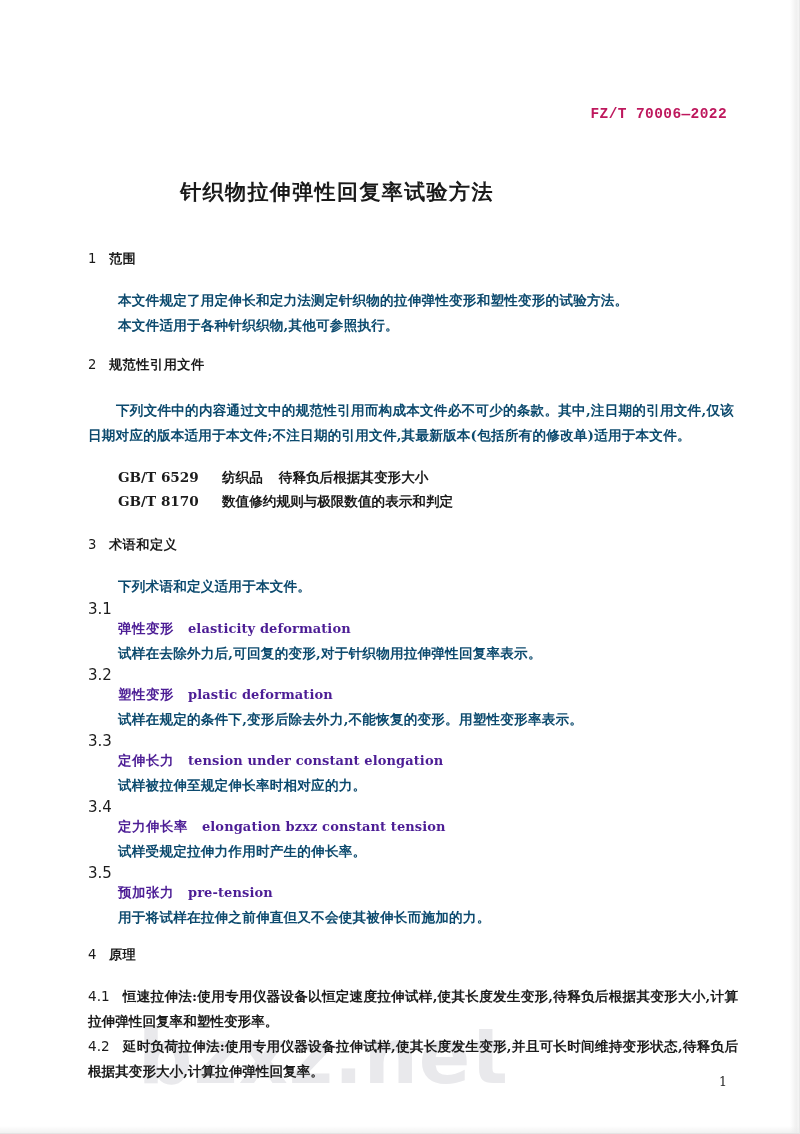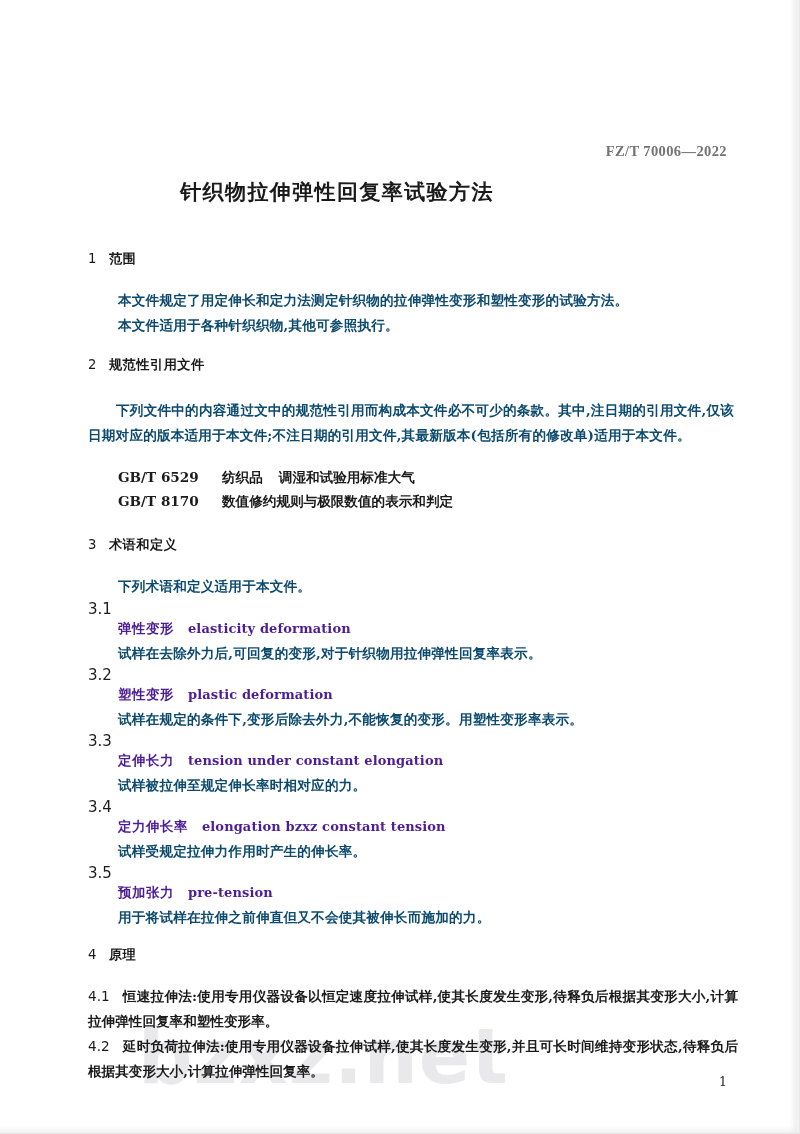--- a/index.html
+++ b/index.html
@@ -60,27 +60,26 @@
   .content {
     position: relative;
     z-index: 2;
   }
 
   
   .doc-header {
     position: absolute;
     top: 106px;
     right: 72px;
-    font-family: Liberation Serif, serif;
+    font-family: Liberation Mono, monospace;
     font-weight: 700;
     font-size: 14.5px;
     letter-spacing: 0.4px;
-    color: #737373;
-    white-space: nowrap;
-    margin-top: 37px;
+    color: #be185d;
+    white-space: nowrap;
   }
 
   
   .doc-title {
     position: absolute;
     top: 178px;
     left: 0;
     width: 674px;
     text-align: center;
     font-family: "DejaVu Sans", "Liberation Sans", sans-serif;
@@ -232,21 +231,21 @@
       </div>
       <div class="para indent1" style="top:288px;">本文件规定了用定伸长和定力法测定针织物的拉伸弹性变形和塑性变形的试验方法。</div>
       <div class="para indent1" style="top:313px;">本文件适用于各种针织织物,其他可参照执行。</div>
 
       <div class="clause-head" style="top:356px;">
         <span class="num">2</span><span>规范性引用文件</span>
       </div>
       <div class="para hang" style="top:398px;">下列文件中的内容通过文中的规范性引用而构成本文件必不可少的条款。其中,注日期的引用文件,仅该日期对应的版本适用于本文件;不注日期的引用文件,其最新版本(包括所有的修改单)适用于本文件。</div>
 
       <div class="ref-line" style="top:469px;">
-        <span class="rcode">GB/T 6529</span><span class="rname"><span>纺织品</span><span class="sep"></span><span>调湿和试验用标准大气</span></span>
+        <span class="rcode">GB/T 6529</span><span class="rname"><span>纺织品</span><span class="sep"></span><span>待释负后根据其变形大小</span></span>
       </div>
       <div class="ref-line" style="top:493px;">
         <span class="rcode">GB/T 8170</span><span class="rname"><span>数值修约规则与极限数值的表示和判定</span></span>
       </div>
 
       <div class="clause-head" style="top:536px;">
         <span class="num">3</span><span>术语和定义</span>
       </div>
       <div class="para indent1" style="top:574px;">下列术语和定义适用于本文件。</div>
 

